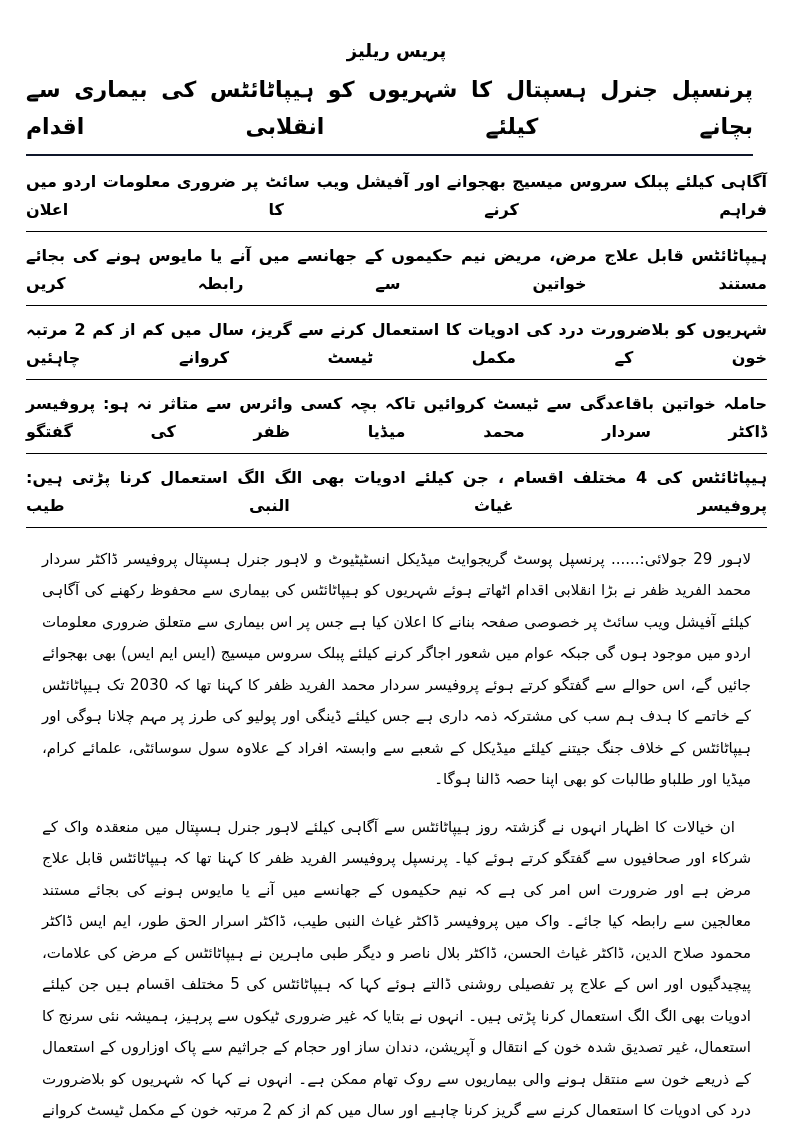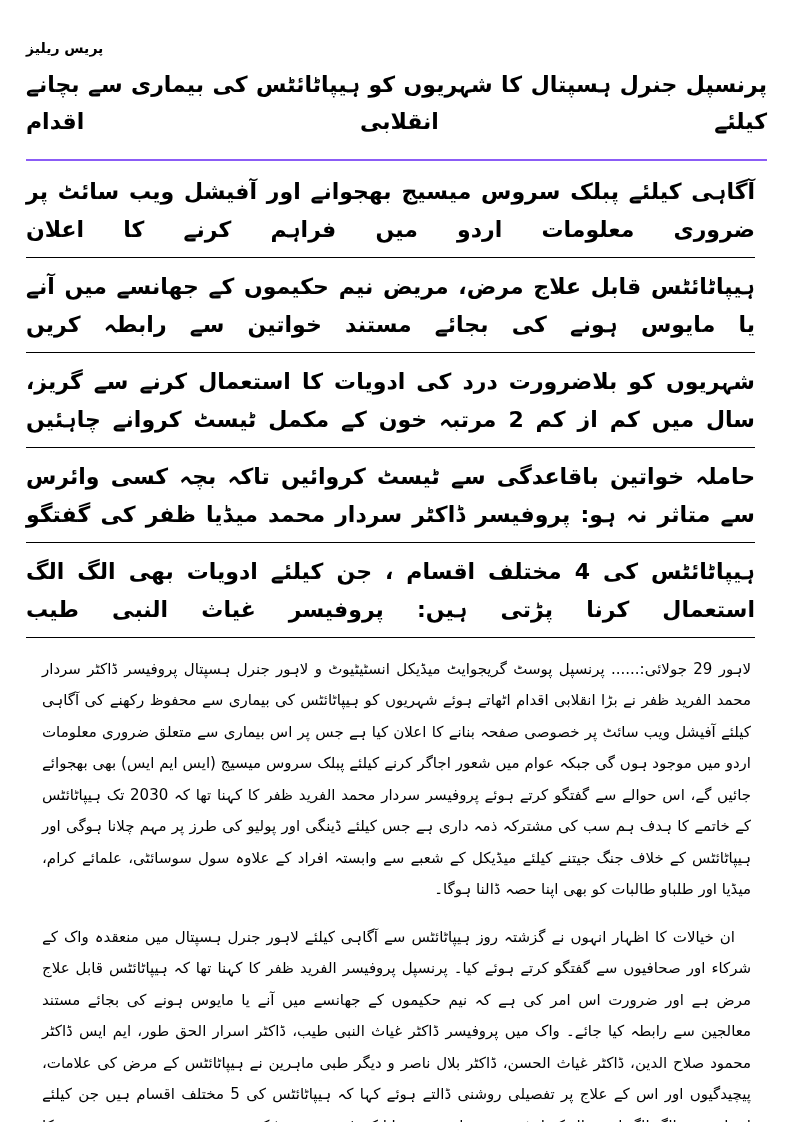--- a/index.html
+++ b/index.html
@@ -13,42 +13,42 @@
     min-height: 1122px;
     margin: 0 auto;
     background: #ffffff;
     color: #000000;
     box-sizing: border-box;
     padding: 40px 26px 30px 26px;
     direction: rtl;
     font-family: "DejaVu Sans", "Liberation Serif", sans-serif;
   }
   .kicker {
-    text-align: left;
-    font-size: 14px;
+    text-align: center;
+    font-size: 18px;
     font-weight: bold;
     margin-bottom: 10px;
   }
   .headline {
     font-size: 22px;
     font-weight: bold;
     line-height: 1.7;
     text-align: justify;
     text-align-last: justify;
-    margin: 0 0 12px 0;
-    padding-bottom: 18px;
-    border-bottom: 2px solid #8b5cf6;
+    margin: 0 14px 12px 0;
+    padding-bottom: 8px;
+    border-bottom: 2px solid #0f172a;
   }
   .subhead {
-    font-size: 22px;
+    font-size: 16px;
     font-weight: bold;
     line-height: 1.75;
     text-align: justify;
     text-align-last: justify;
-    margin: 0 12px 10px 0;
+    margin: 0 0 10px 0;
     padding-bottom: 7px;
     border-bottom: 1.5px solid #000;
   }
   .body-para {
     font-size: 15px;
     line-height: 2.1;
     text-align: justify;
     margin: 16px;
   }
   .indent-small { text-indent: 16px; }

